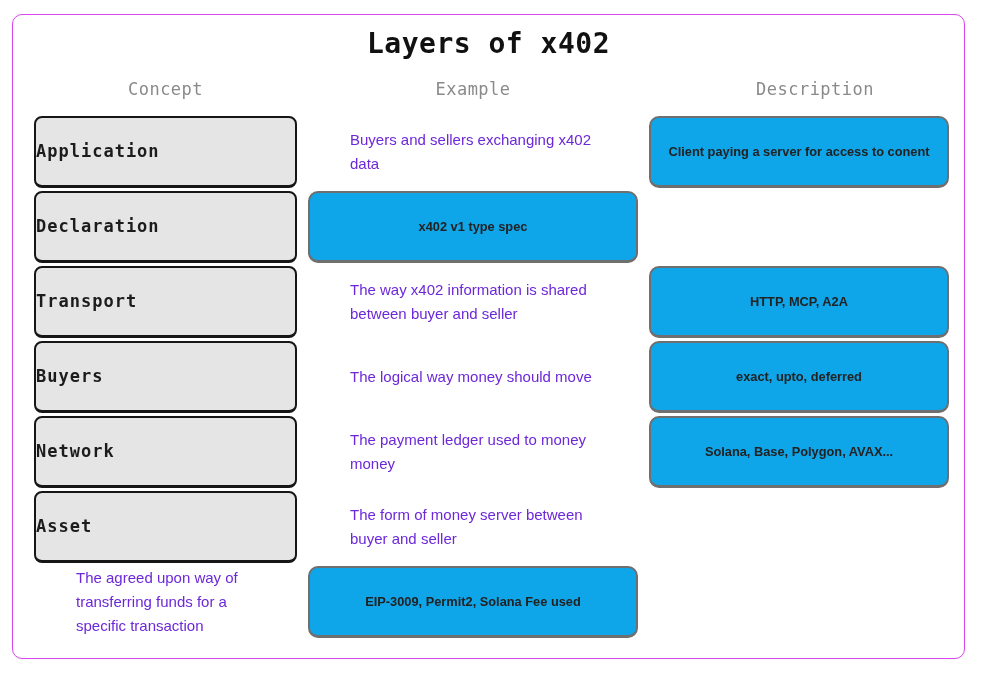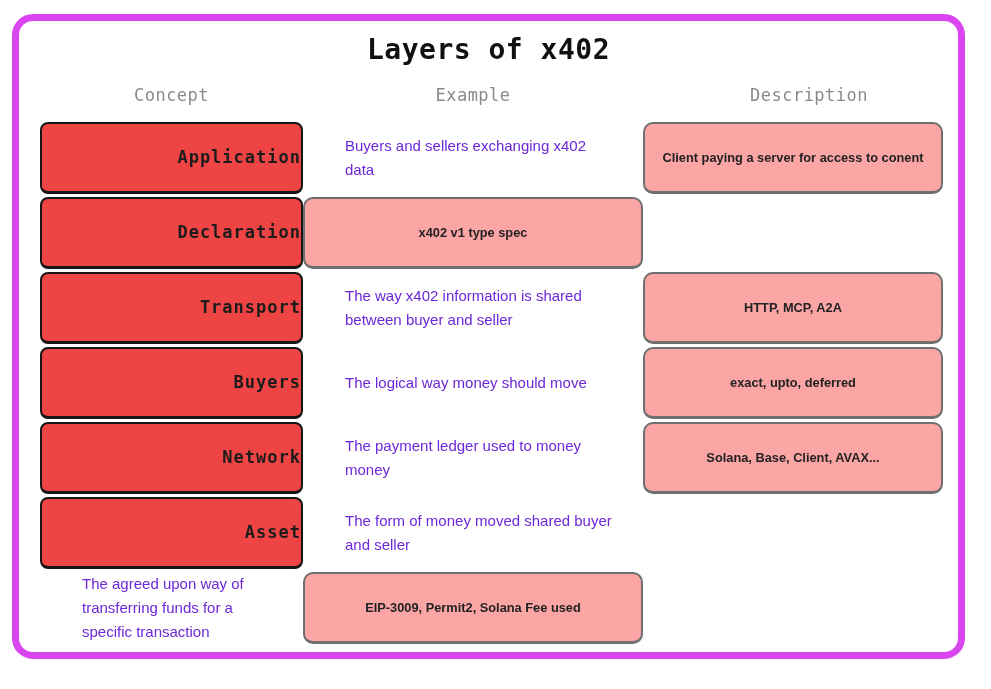--- a/index.html
+++ b/index.html
@@ -2,62 +2,63 @@
 <html><head>
 <meta charset="utf-8">
 <style>
   * { margin: 0; padding: 0; box-sizing: border-box; }
   html, body { width: 991px; height: 689px; background: #ffffff; font-family: "Liberation Sans", sans-serif; }
   .card {
     position: absolute;
     left: 12px; top: 14px;
     width: 953px; height: 645px;
     background: #ffffff;
-    border: 7px solid #d946ef;
-    border-radius: 21px;
+    border: 1px solid #d946ef;
+    border-radius: 10px;
     box-shadow: 0 1px 2px rgba(0,0,0,0.03);
     overflow: hidden;
   }
   .title {
     margin-top: 10px;
     text-align: center;
     font-family: "DejaVu Sans Mono", monospace;
     font-weight: bold;
     font-size: 28px;
     line-height: 38px;
     color: #111111;
     letter-spacing: 0.5px;
   }
   .grid {
     display: grid;
     grid-template-columns: 263px 1fr 300px;
     padding: 0 15px 0 21px;
+    gap: 11px;
   }
   .headers { margin-top: 16px; }
   .col-header {
     font-family: "DejaVu Sans Mono", monospace;
     font-size: 17px;
     line-height: 20px;
     color: #8a8a8a;
     text-align: center;
     letter-spacing: 0.5px;
   }
   .col-header.desc-h { padding-left: 42px; padding-right: 10px; }
   .rows { margin-top: 15px; }
   .row { height: 75px; }
   .concept-box {
     height: 72px;
     margin: 1.5px 0;
-    background: #ef4444;
+    background: #e5e5e5;
     border: 2.5px solid #161616;
     border-bottom-width: 3.5px;
     border-radius: 8px;
     display: flex;
     align-items: center;
-    justify-content: flex-end;
+    justify-content: flex-start;
   }
   .concept-label {
     font-family: "DejaVu Sans Mono", monospace;
     font-weight: bold;
     font-size: 17px;
     letter-spacing: 1px;
     color: #1c1c1c;
   }
   .desc-cell {
     display: flex;
@@ -66,21 +67,21 @@
     padding-right: 28px;
   }
   .desc-text {
     font-size: 15px;
     line-height: 1.6;
     color: #6d28d9;
   }
   .example-box {
     height: 72px;
     margin: 1.5px 0;
-    background: #fca5a5;
+    background: #0ea5e9;
     border: 2px solid #6f6f6f;
     border-bottom-width: 3.5px;
     border-radius: 10px;
     display: flex;
     align-items: center;
     justify-content: center;
     padding: 0 8px;
   }
   .example-label {
     font-weight: bold;
@@ -149,30 +150,30 @@
     </div>
 
     <div class="grid row">
       <div class="concept-box">
         <span class="concept-label">Network</span>
       </div>
       <div class="desc-cell">
         <span class="desc-text">The payment ledger used to money money</span>
       </div>
       <div class="example-box">
-        <span class="example-label">Solana, Base, Client, AVAX...</span>
+        <span class="example-label">Solana, Base, Polygon, AVAX...</span>
       </div>
     </div>
 
     <div class="grid row">
       <div class="concept-box">
         <span class="concept-label">Asset</span>
       </div>
       <div class="desc-cell">
-        <span class="desc-text">The form of money moved shared buyer and seller</span>
+        <span class="desc-text">The form of money server between buyer and seller</span>
       </div>
     </div>
 
     <div class="grid row">
       <div class="desc-cell">
         <span class="desc-text">The agreed upon way of transferring funds for a specific transaction</span>
       </div>
       <div class="example-box">
         <span class="example-label">EIP-3009, Permit2, Solana Fee used</span>
       </div>

